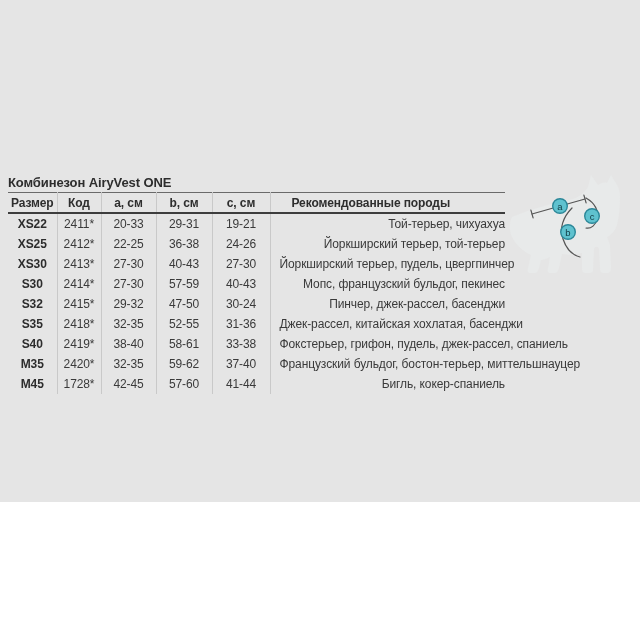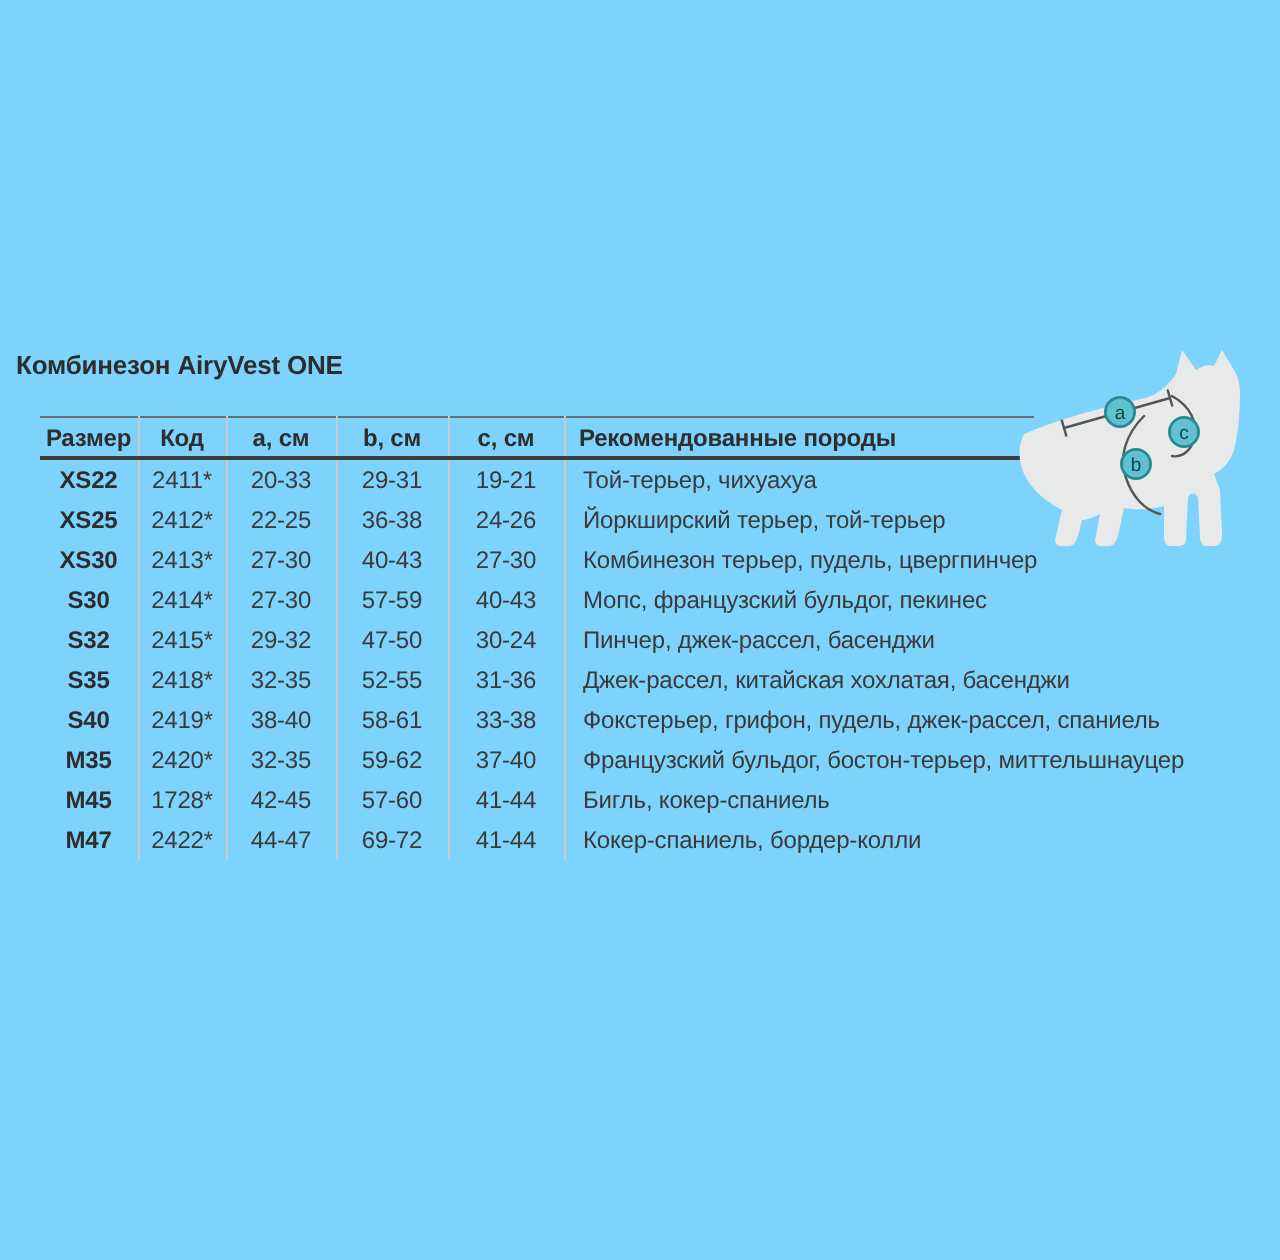--- a/index.html
+++ b/index.html
@@ -2,62 +2,61 @@
 <html lang="ru"><head>
 <meta charset="utf-8">
 <style>
   html, body { margin: 0; padding: 0; }
   body {
     width: 640px; height: 630px;
     background: #ffffff;
     font-family: "Liberation Sans", sans-serif;
     color: #333333;
   }
-  .stage { position: relative; width: 640px; height: 630px; overflow: hidden; background:#7dd3fc; }
+  .stage { position: relative; width: 640px; height: 502px; overflow: hidden; background:#e5e5e5; }
 
   .title {
     position: absolute; left: 8px; top: 175px;
     font-size: 13px; font-weight: bold; color: #2d2d2d;
     letter-spacing: -0.1px; white-space: nowrap;
   }
 
   table.size-table {
-    position: absolute; left: 8px; top: 208px;
+    position: absolute; left: 8px; top: 192px;
     border-collapse: collapse; table-layout: fixed;
     width: 497px;
-    margin-left: 12px;
   }
   .size-table col.c1 { width: 49px; }
   .size-table col.c2 { width: 44px; }
   .size-table col.c3 { width: 55px; }
   .size-table col.c4 { width: 56px; }
   .size-table col.c5 { width: 58px; }
   .size-table col.c6 { width: 235px; }
 
   .size-table th, .size-table td { padding: 0; vertical-align: middle; }
 
   .size-table thead th {
     height: 19px;
     font-size: 12px; font-weight: bold; color: #2e2e2e;
     text-align: center; letter-spacing: -0.1px;
     border-top: 1px solid #6a6a6a;
     border-bottom: 2px solid #3d3d3d;
     white-space: nowrap;
   }
-  .size-table thead th.h-breeds { text-align: left; padding-left: 7px; }
+  .size-table thead th.h-breeds { text-align: left; padding-left: 21px; }
 
   .size-table tbody td {
     height: 20px;
     font-size: 12px; color: #3a3a3a;
     text-align: center; letter-spacing: -0.1px;
     white-space: nowrap;
   }
   .size-table .v { border-right: 1px solid #c9c9c9; }
   .size-table td.c-size { font-weight: bold; color: #2d2d2d; }
-  .size-table td.c-breeds { text-align: left; padding-left: 9px; overflow: visible; }
+  .size-table td.c-breeds { text-align: right; padding-left: 9px; overflow: visible; }
 
   .dog-diagram { position: absolute; left: 498px; top: 157px; width: 140px; height: 132px; }
 
   .measure-letter {
     font-family: "Liberation Sans", sans-serif;
     font-size: 9.5px; fill: #14414a;
   }
 </style>
 </head>
 <body>
@@ -103,21 +102,21 @@
       <td class="c-num v">24-26</td>
       <td class="c-breeds">Йоркширский терьер, той-терьер</td>
     </tr>
 
     <tr>
       <td class="c-size v">XS30</td>
       <td class="c-code v">2413*</td>
       <td class="c-num v">27-30</td>
       <td class="c-num v">40-43</td>
       <td class="c-num v">27-30</td>
-      <td class="c-breeds">Комбинезон терьер, пудель, цвергпинчер</td>
+      <td class="c-breeds">Йоркширский терьер, пудель, цвергпинчер</td>
     </tr>
 
     <tr>
       <td class="c-size v">S30</td>
       <td class="c-code v">2414*</td>
       <td class="c-num v">27-30</td>
       <td class="c-num v">57-59</td>
       <td class="c-num v">40-43</td>
       <td class="c-breeds">Мопс, французский бульдог, пекинес</td>
     </tr>
@@ -160,28 +159,20 @@
 
     <tr>
       <td class="c-size v">M45</td>
       <td class="c-code v">1728*</td>
       <td class="c-num v">42-45</td>
       <td class="c-num v">57-60</td>
       <td class="c-num v">41-44</td>
       <td class="c-breeds">Бигль, кокер-спаниель</td>
     </tr>
 
-    <tr>
-      <td class="c-size v">M47</td>
-      <td class="c-code v">2422*</td>
-      <td class="c-num v">44-47</td>
-      <td class="c-num v">69-72</td>
-      <td class="c-num v">41-44</td>
-      <td class="c-breeds">Кокер-спаниель, бордер-колли</td>
-    </tr>
 
 
   </tbody>
   </table>
 
   <svg class="dog-diagram" viewBox="0 0 140 132" xmlns="http://www.w3.org/2000/svg" aria-hidden="true">
 
     <path fill="#e8eaea" d="
       M 14,60
       C 30,53 55,46 75,42

